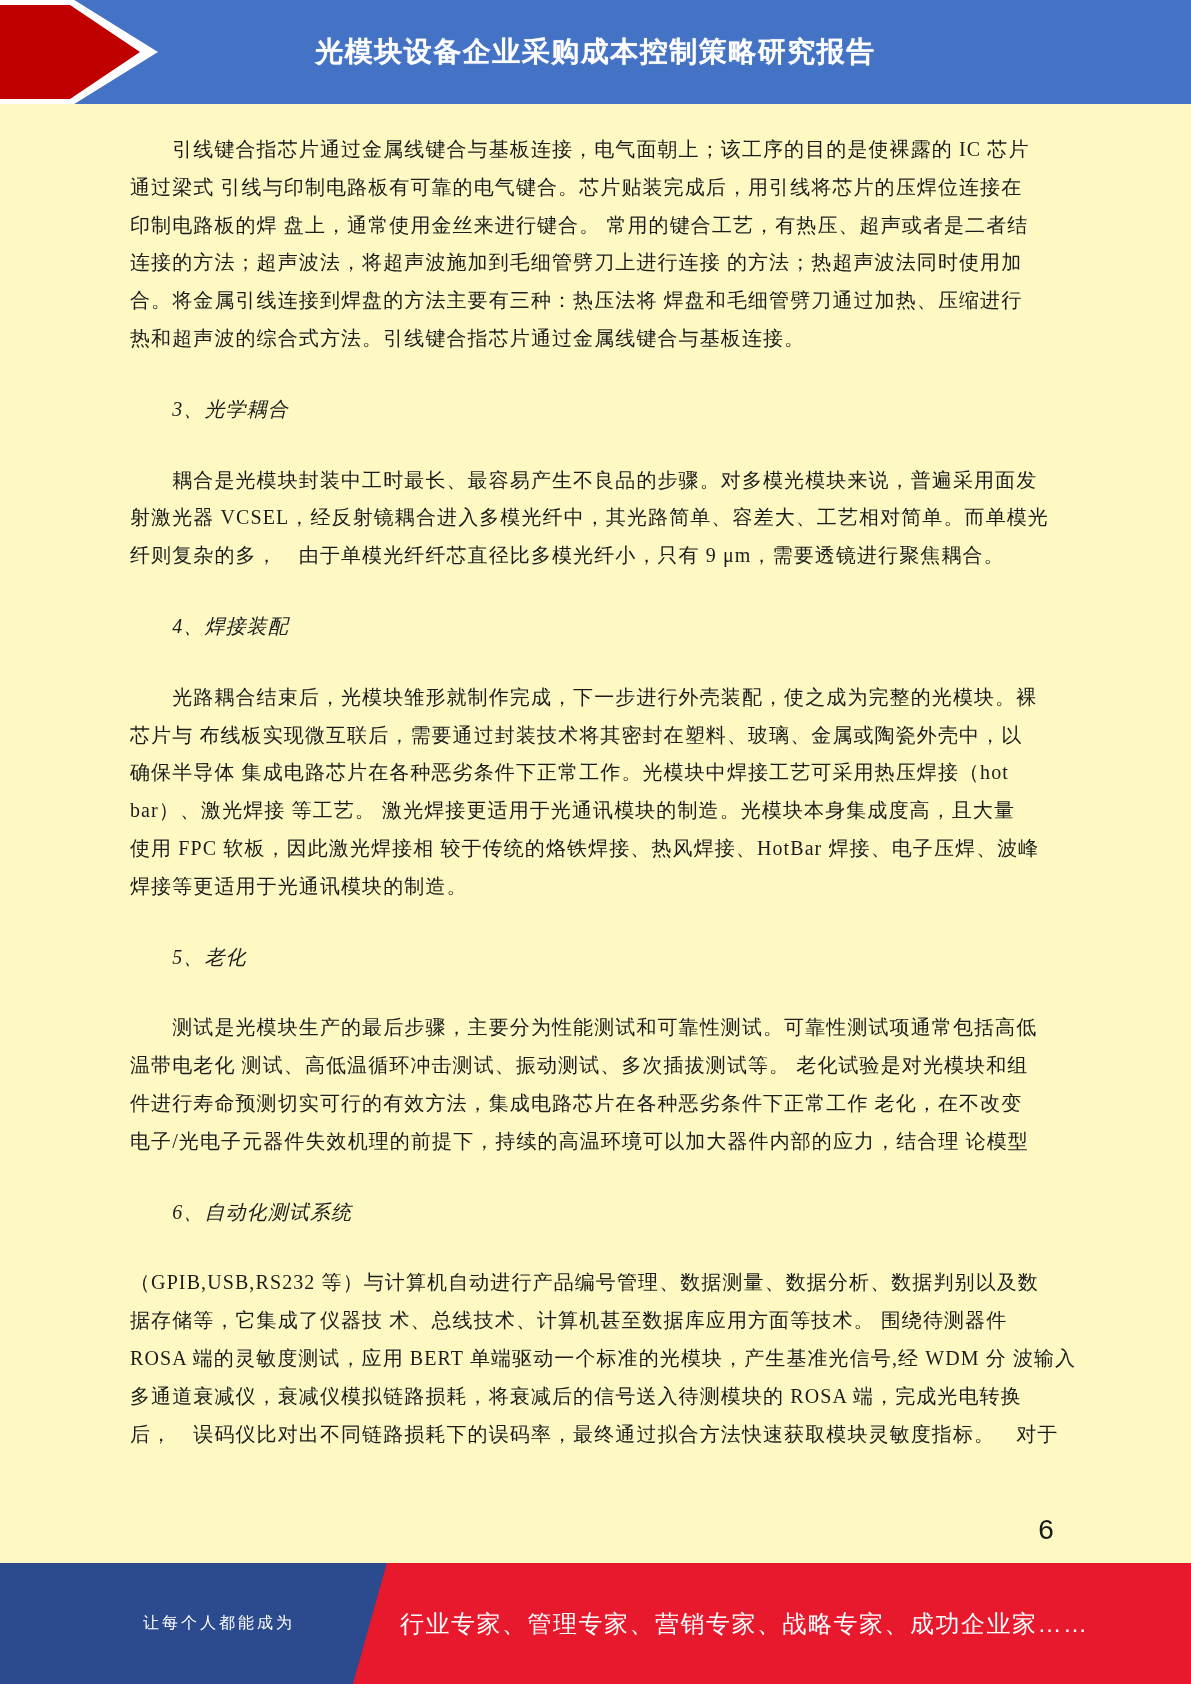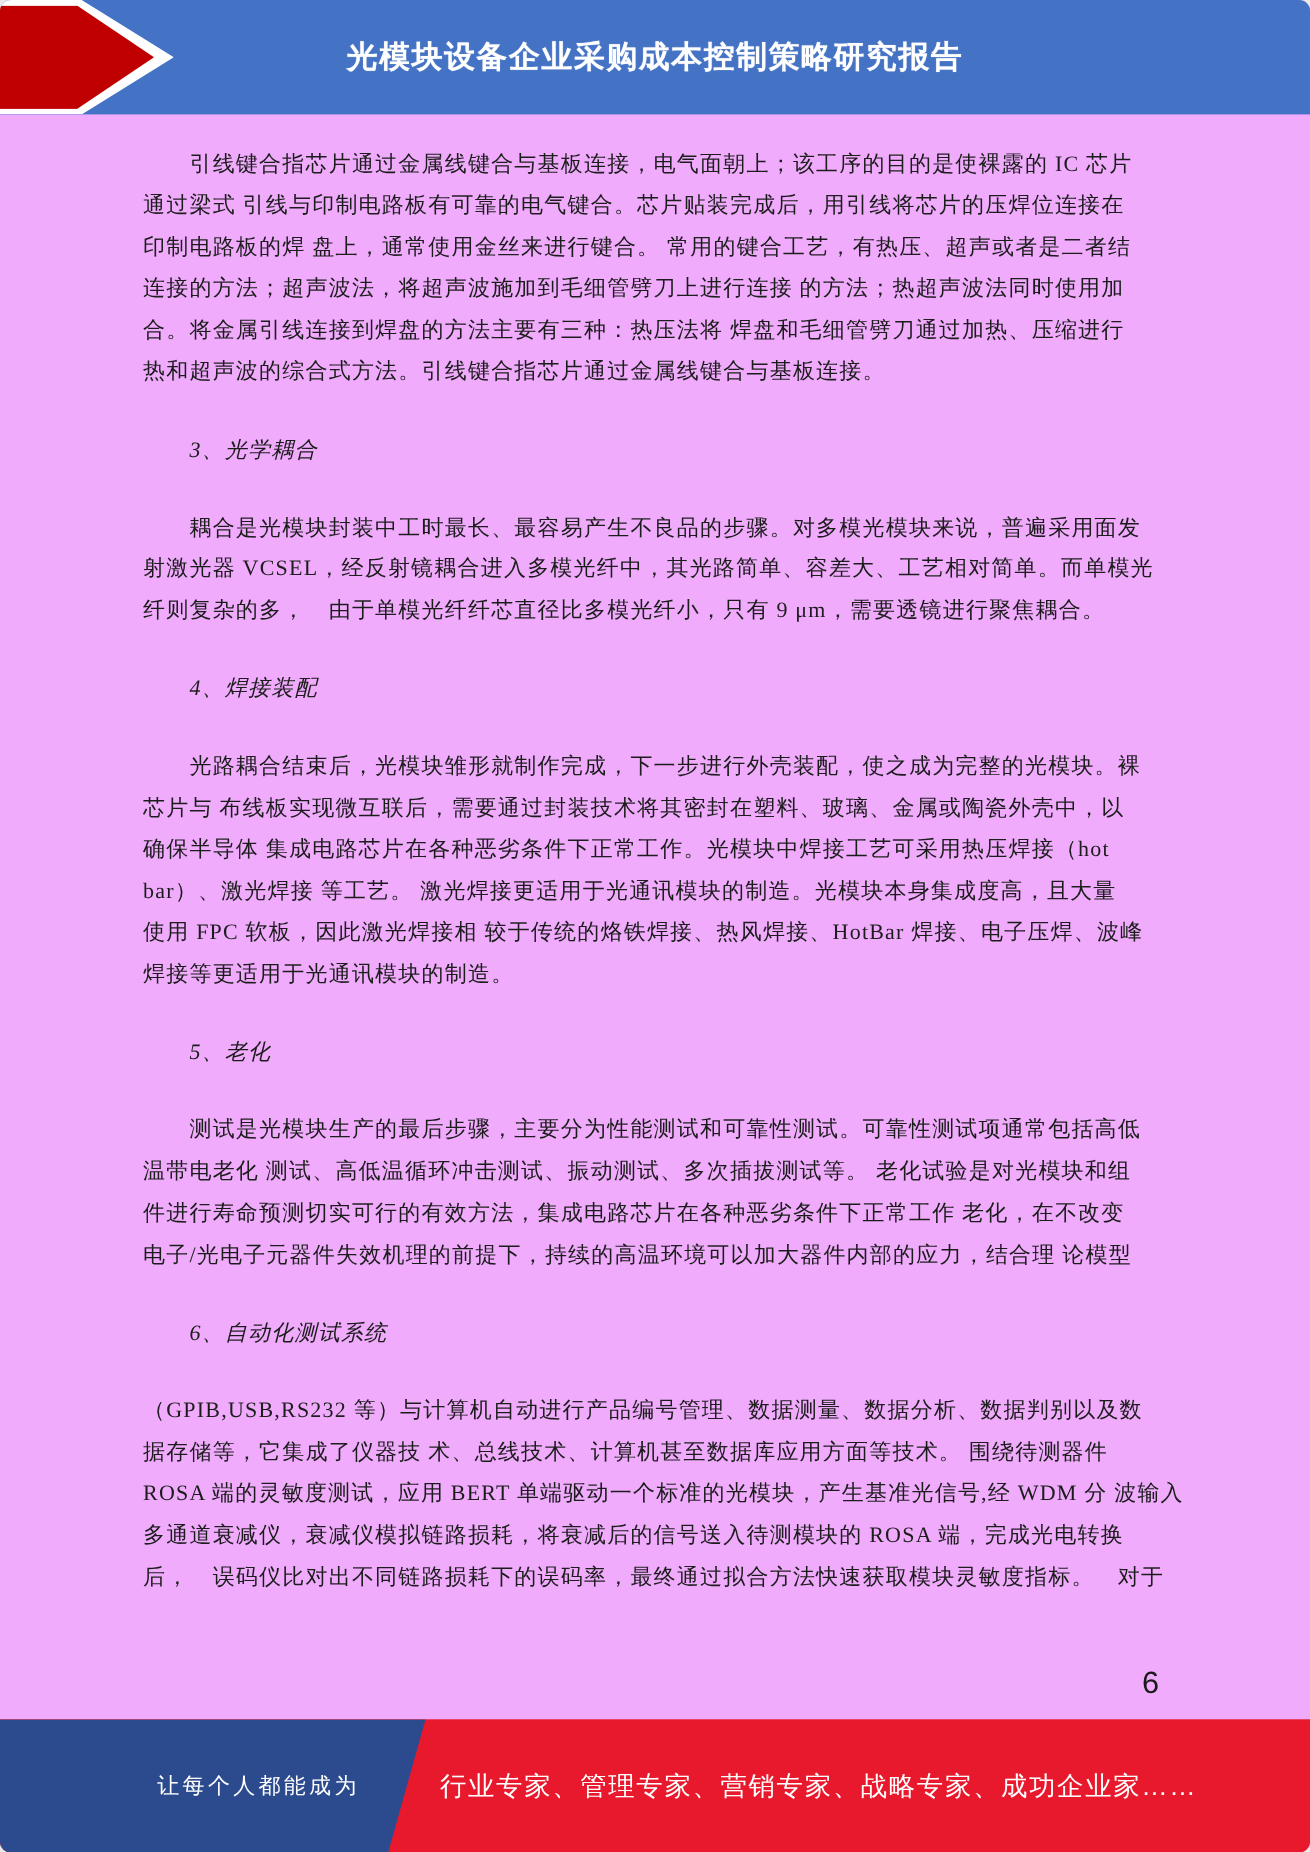--- a/index.html
+++ b/index.html
@@ -1,23 +1,22 @@
 <!DOCTYPE html>
 <html><head>
 <meta charset="utf-8">
 <style>
   html,body{margin:0;padding:0;background:#e9e9e9;}
   .page{
     position:relative;
     width:1191px;height:1684px;
-    background:#f0abfc;
+    background:#fef9c3;
     overflow:hidden;
     margin:0 auto;
     font-family:"Liberation Serif","DejaVu Serif",serif;
-    border-radius:10px;
   }
   
   .banner{
     position:absolute;left:0;top:0;width:1191px;height:104px;
     background:#4472c4;
     display:flex;align-items:center;justify-content:center;
   }
   .banner-title{
     color:#ffffff;
     font-family:"Liberation Sans","DejaVu Sans",sans-serif;
@@ -67,21 +66,21 @@
   .footer-blue{
     position:absolute;left:0;top:0;width:390px;height:121px;
     background:#2c4b8e;
     clip-path:polygon(0 0,99.2% 0,90.5% 100%,0 100%);
   }
   .footer-left-text{
     position:absolute;left:143px;top:0;height:121px;
     display:flex;align-items:center;
     color:#ffffff;
     font-family:"Liberation Sans","DejaVu Sans",sans-serif;
-    font-size:20px;letter-spacing:3px;white-space:nowrap;
+    font-size:16px;letter-spacing:3px;white-space:nowrap;
   }
   .footer-right-text{
     position:absolute;left:400px;top:0;height:121px;
     display:flex;align-items:center;
     color:#ffffff;
     font-family:"Liberation Sans","DejaVu Sans",sans-serif;
     font-size:24px;letter-spacing:1.5px;white-space:nowrap;
   }
 </style>
 </head>

